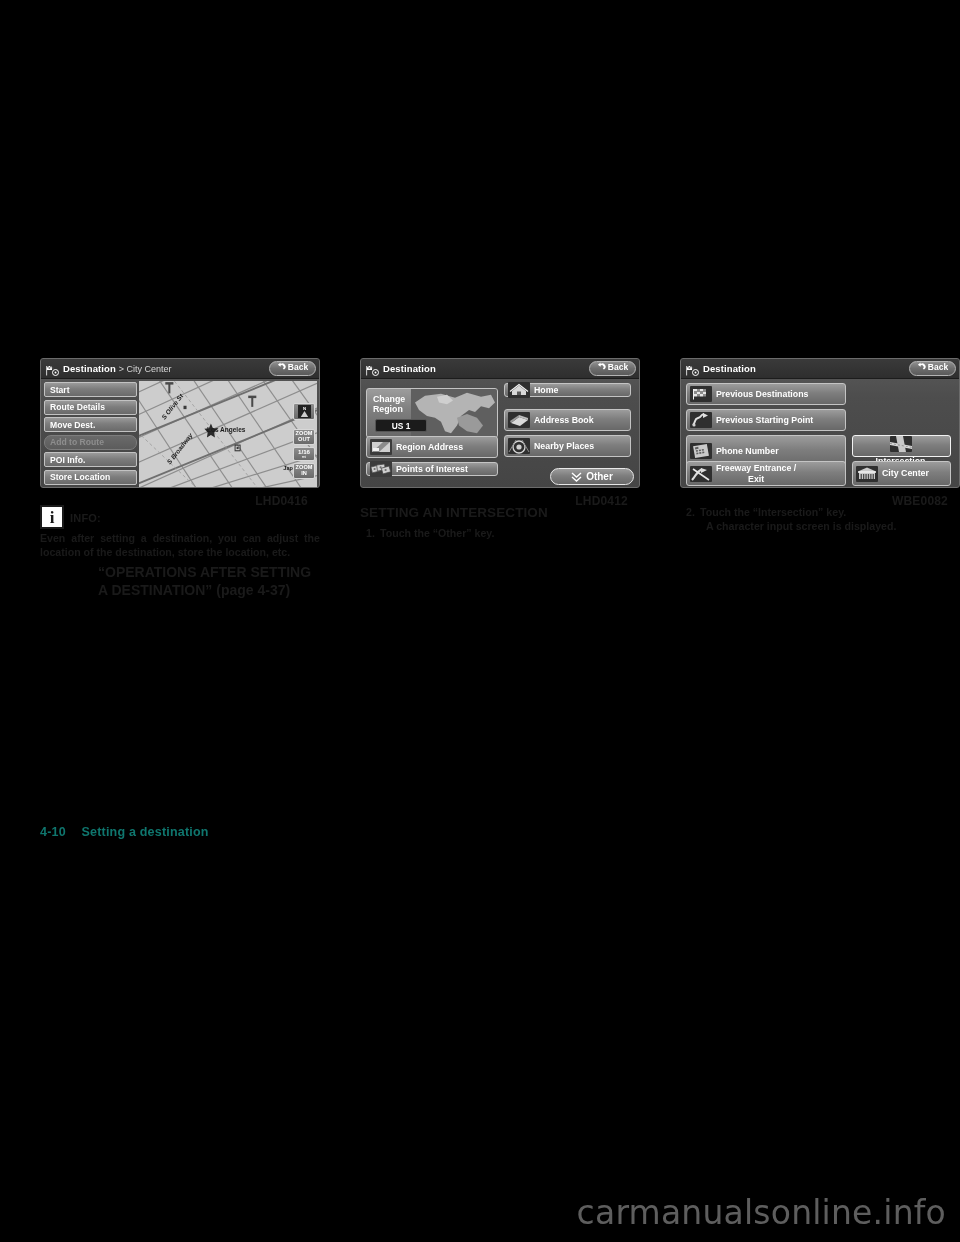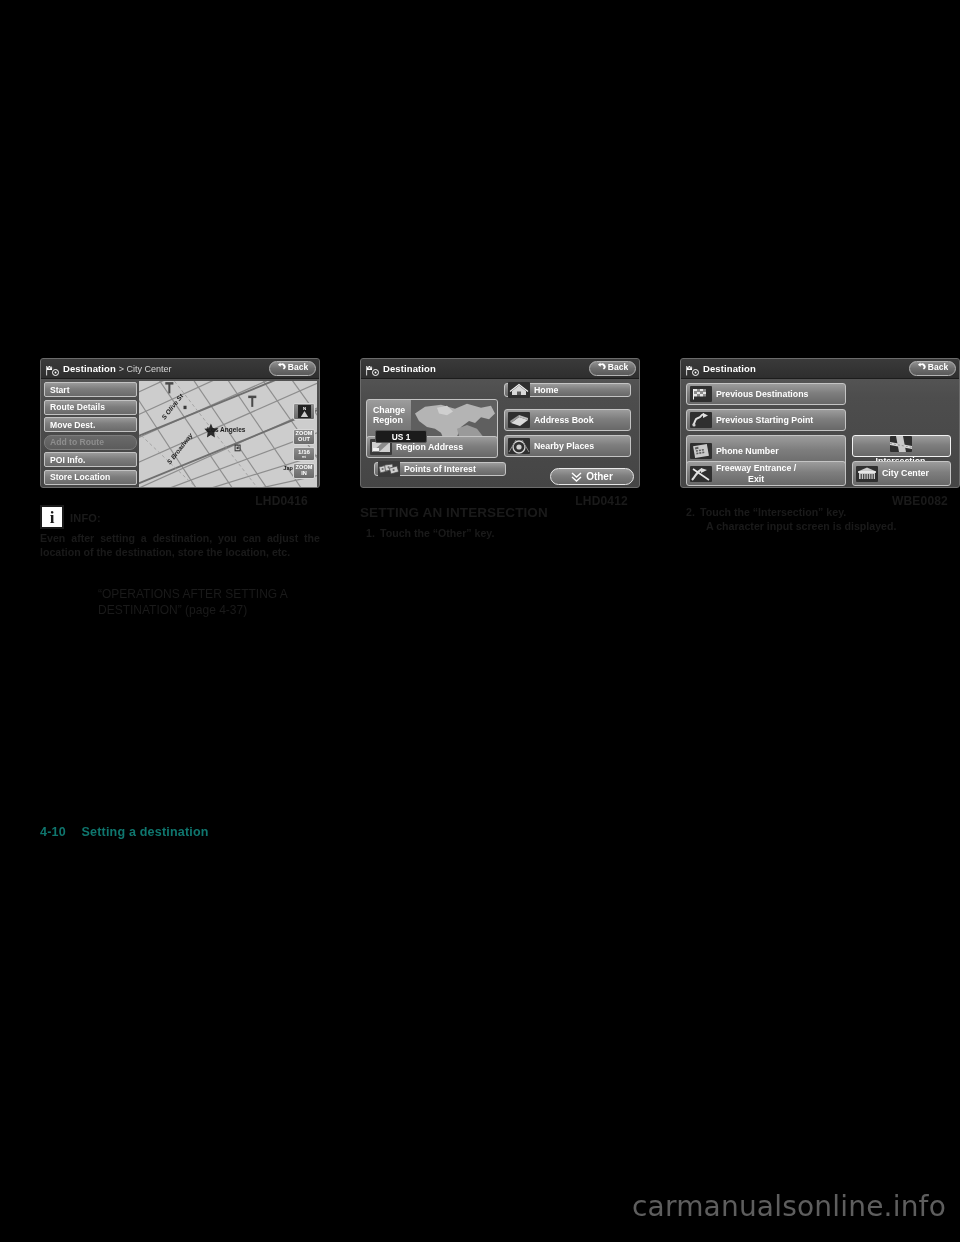--- a/index.html
+++ b/index.html
@@ -128,21 +128,21 @@
     padding: 0 5px 0 3px;
     position: absolute;
   }
   .tile .tlbl { color:#fff; font-size:8.8px; font-weight:bold; line-height:1.15; white-space:nowrap;}
   .tile .tlbl.two { white-space:normal;text-align:center; }
   .tile-ico { width: 22px; height: 16px; flex: 0 0 auto; display:block; border-radius:1px;}
   .tile.highlight { border-color:#f2f2f2;flex-direction:column; }
 
   
   .tile-region {
-    left: 5px; top: 20px; width: 132px; height: 50px;
+    left: 5px; top: 9px; width: 132px; height: 50px;
     display: block; padding: 1px;
     overflow: hidden;
   }
   .tile-region .rg-txt {
     position:absolute; left:6px; top:5px;
     color:#fff; font-size:8.8px; font-weight:bold; line-height:1.15;
     z-index:2;
   }
   .tile-region .rg-chip {
     position:absolute; left:8px; bottom:5px;
@@ -182,42 +182,42 @@
     font-family:"Liberation Serif", serif;
     font-size: 17px; font-weight:bold; color:#1a1a1a;
     line-height:1;
   }
   .info-label { font-size: 11px; font-weight:bold; margin-top:7px; letter-spacing:.2px;}
   .body-p {
     font-size: 10.6px; font-weight:bold; line-height: 1.33;
     text-align: justify; margin-top: 2px;
   }
   .ref-line {
-    font-size: 12px; font-weight:normal; line-height:1.3;
-    margin-top: 28px; padding-left: 58px;
+    font-size: 14px; font-weight:bold; line-height:1.3;
+    margin-top: 4px; padding-left: 58px;
   }
   .sec-head {
     font-size: 13.5px; font-weight:bold; letter-spacing:.1px;
     margin-bottom: 6px;
   }
   .step { display:flex; font-size:10.6px; font-weight:bold; line-height:1.33; }
   .step .n { width: 20px; flex:0 0 auto; padding-left:6px;}
   .step .t { flex:1; }
   .substep { padding-left: 26px; font-size:10.6px; font-weight:bold; line-height:1.33;}
 
   
   .pg-footer {
     position:absolute; left: 40px; top: 825px;
     font-size: 12.5px; font-weight:bold; color:#0f766e;
     letter-spacing: .2px;
   }
   .pg-footer .num { margin-right: 12px; }
   .watermark {
-    position:absolute; right: 14px; bottom: 19px;
-    font-size: 28px; color:#5e5e5e;
+    position:absolute; right: 14px; bottom: 10px;
+    font-size: 33px; color:#5e5e5e;
     font-family:"DejaVu Sans", sans-serif;
     letter-spacing: .2px;
   }
 </style>
 </head>
 <body>
 
 <div class="page">
 
   <div class="figure-row">
@@ -389,21 +389,21 @@
           <div class="tile" style="left:5px;top:57px;width:132px;height:22px;">
             <svg class="tile-ico" viewBox="0 0 22 16">
               <rect x="0" y="0" width="22" height="16" fill="#3b3b3b"></rect>
               <rect x="2" y="3" width="18" height="10" fill="#cfcfcf"></rect>
               <path d="M2 13 L13 3 L20 3 L9 13 Z" fill="#8b8b8b"></path>
               <rect x="3" y="9" width="6" height="3" fill="#f0f0f0"></rect>
             </svg>
             <span class="tlbl">Region Address</span>
           </div>
 
-          <div class="tile" style="left:5px;top:83px;width:132px;height:14px;margin-left:8px;">
+          <div class="tile" style="left:5px;top:83px;width:132px;height:14px;">
             <svg class="tile-ico" viewBox="0 0 22 16">
               <rect x="0" y="0" width="22" height="16" fill="#3b3b3b"></rect>
               <g fill="#cfcfcf" stroke="#444" stroke-width="0.7">
                 <rect x="1.5" y="5" width="8" height="6" transform="rotate(-14 5.5 8)"></rect>
                 <rect x="7" y="3.5" width="8" height="6" transform="rotate(-8 11 6.5)"></rect>
                 <rect x="12" y="6" width="8" height="6" transform="rotate(-16 16 9)"></rect>
               </g>
               <g fill="#6e6e6e">
                 <circle cx="4.6" cy="8" r="1.1"></circle>
                   <circle cx="10.6" cy="6.3" r="1.1"></circle>

